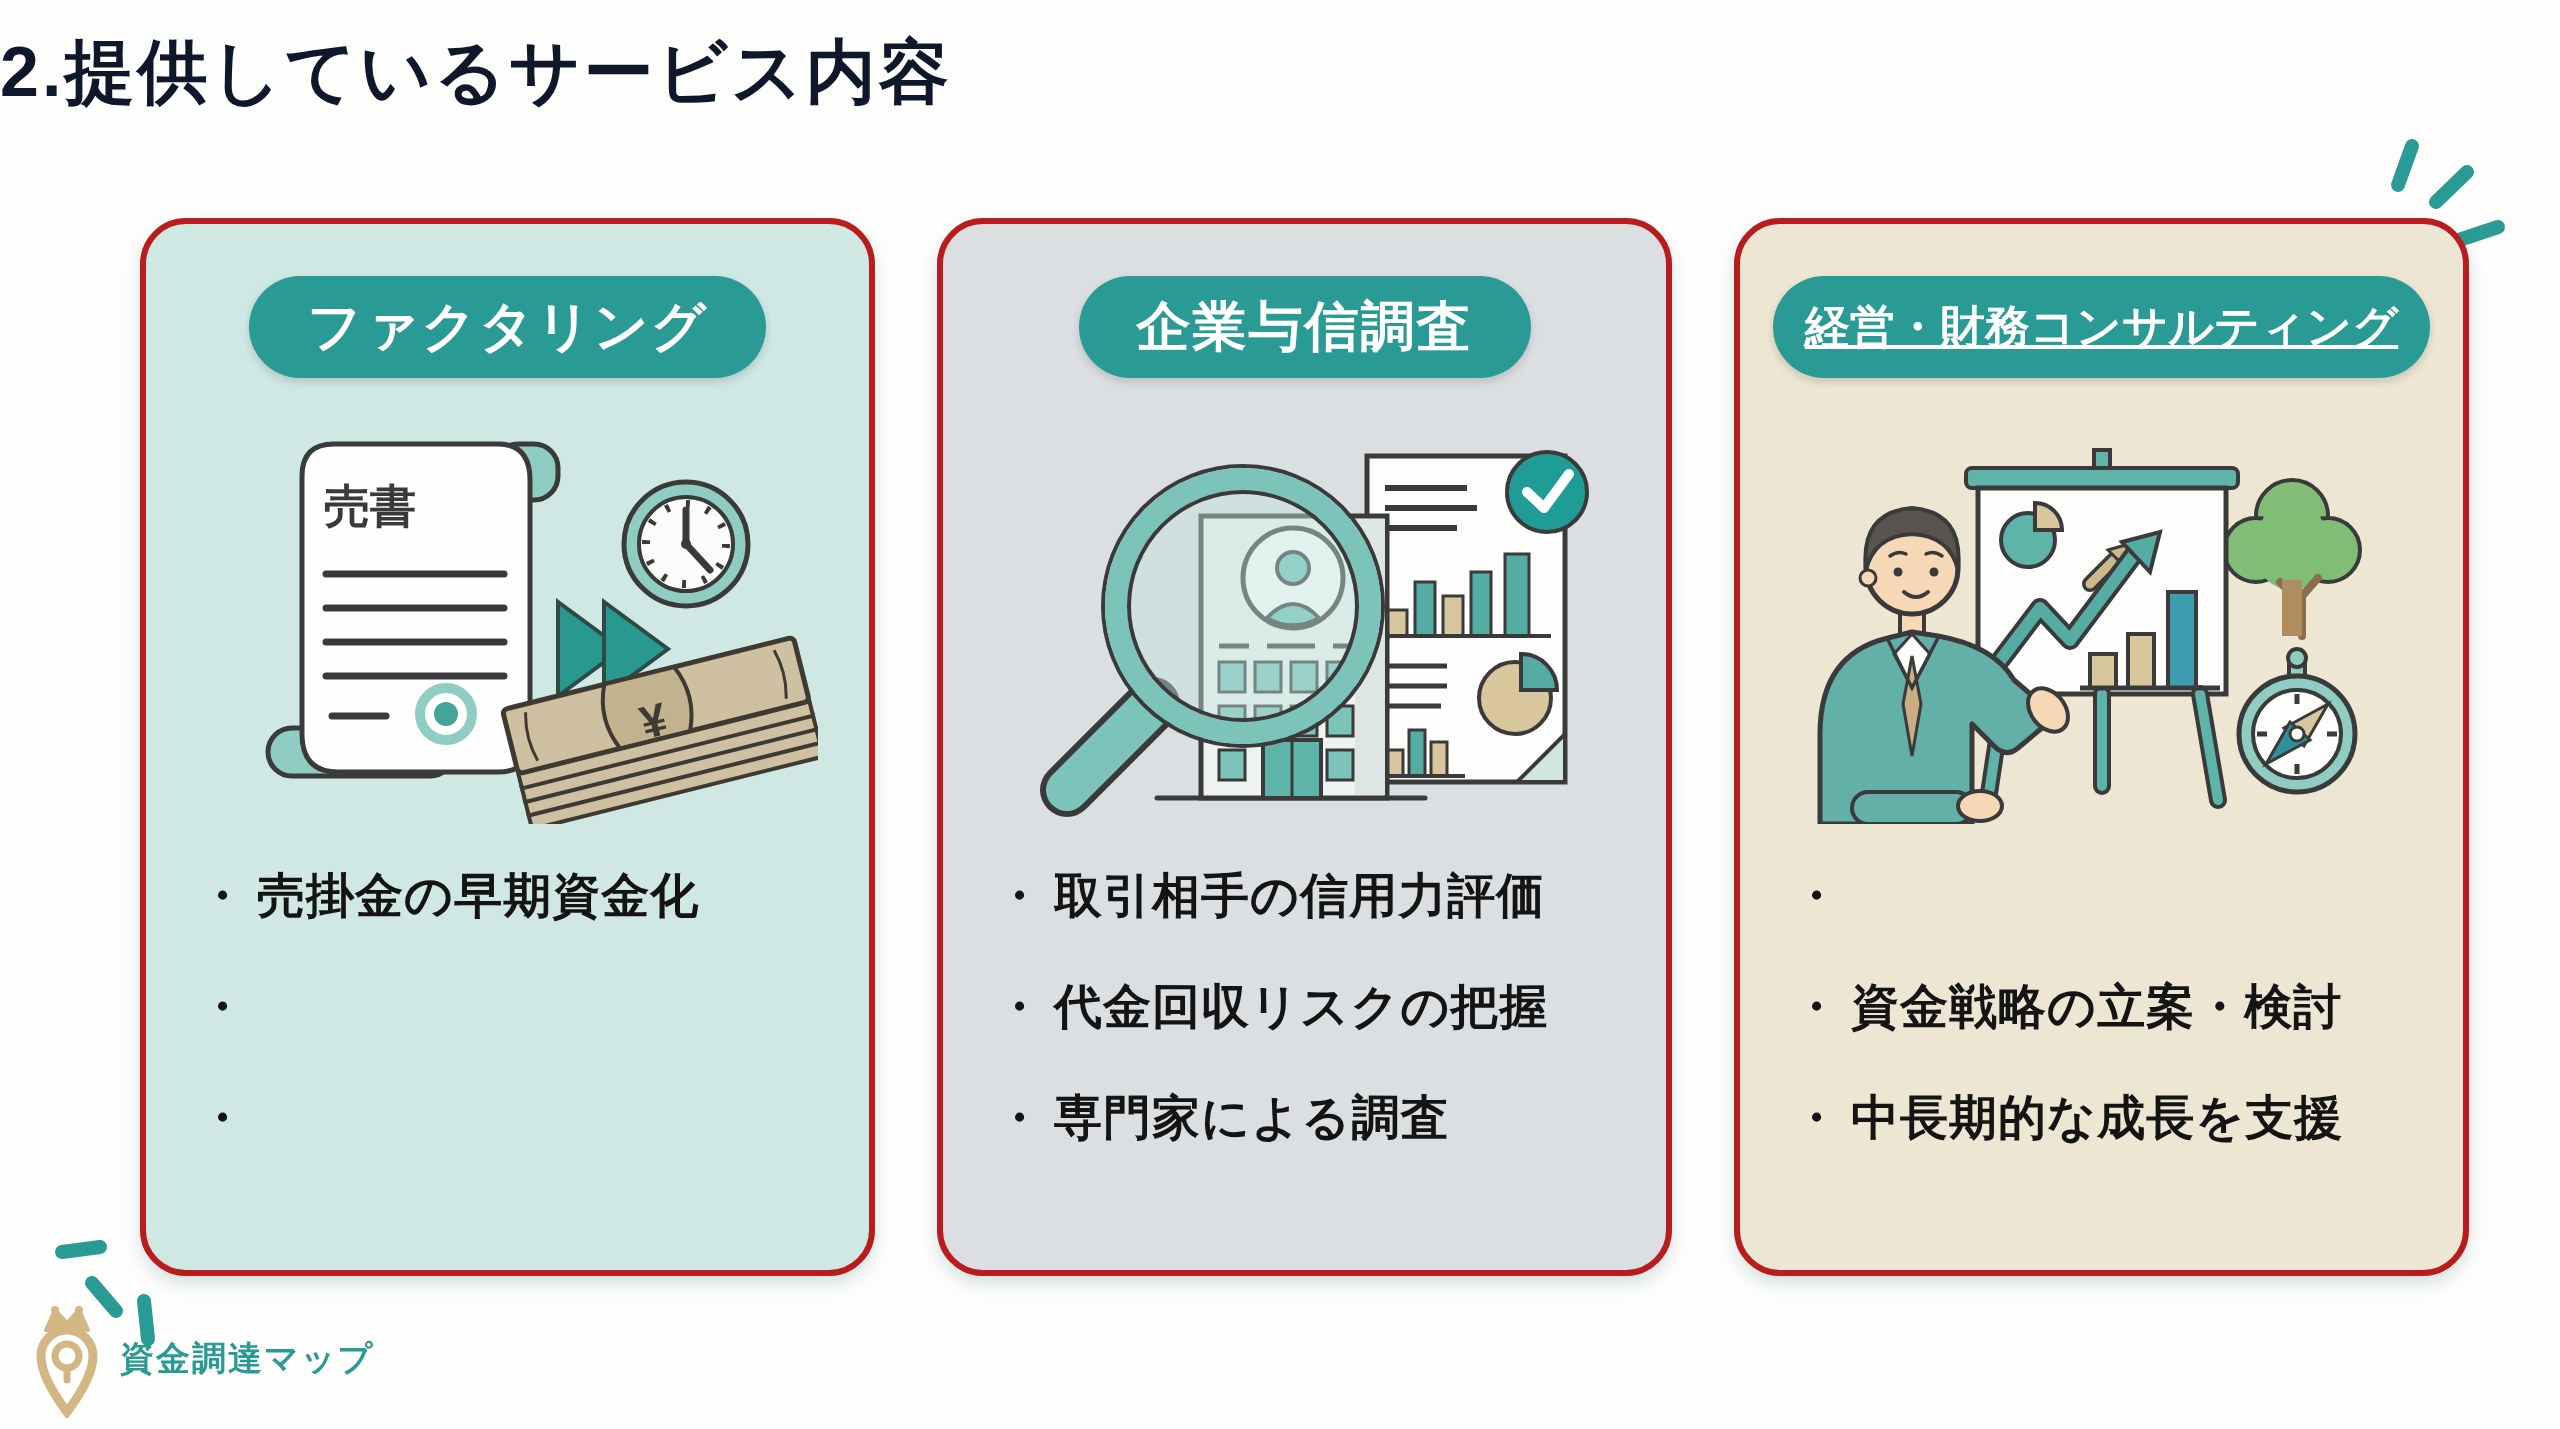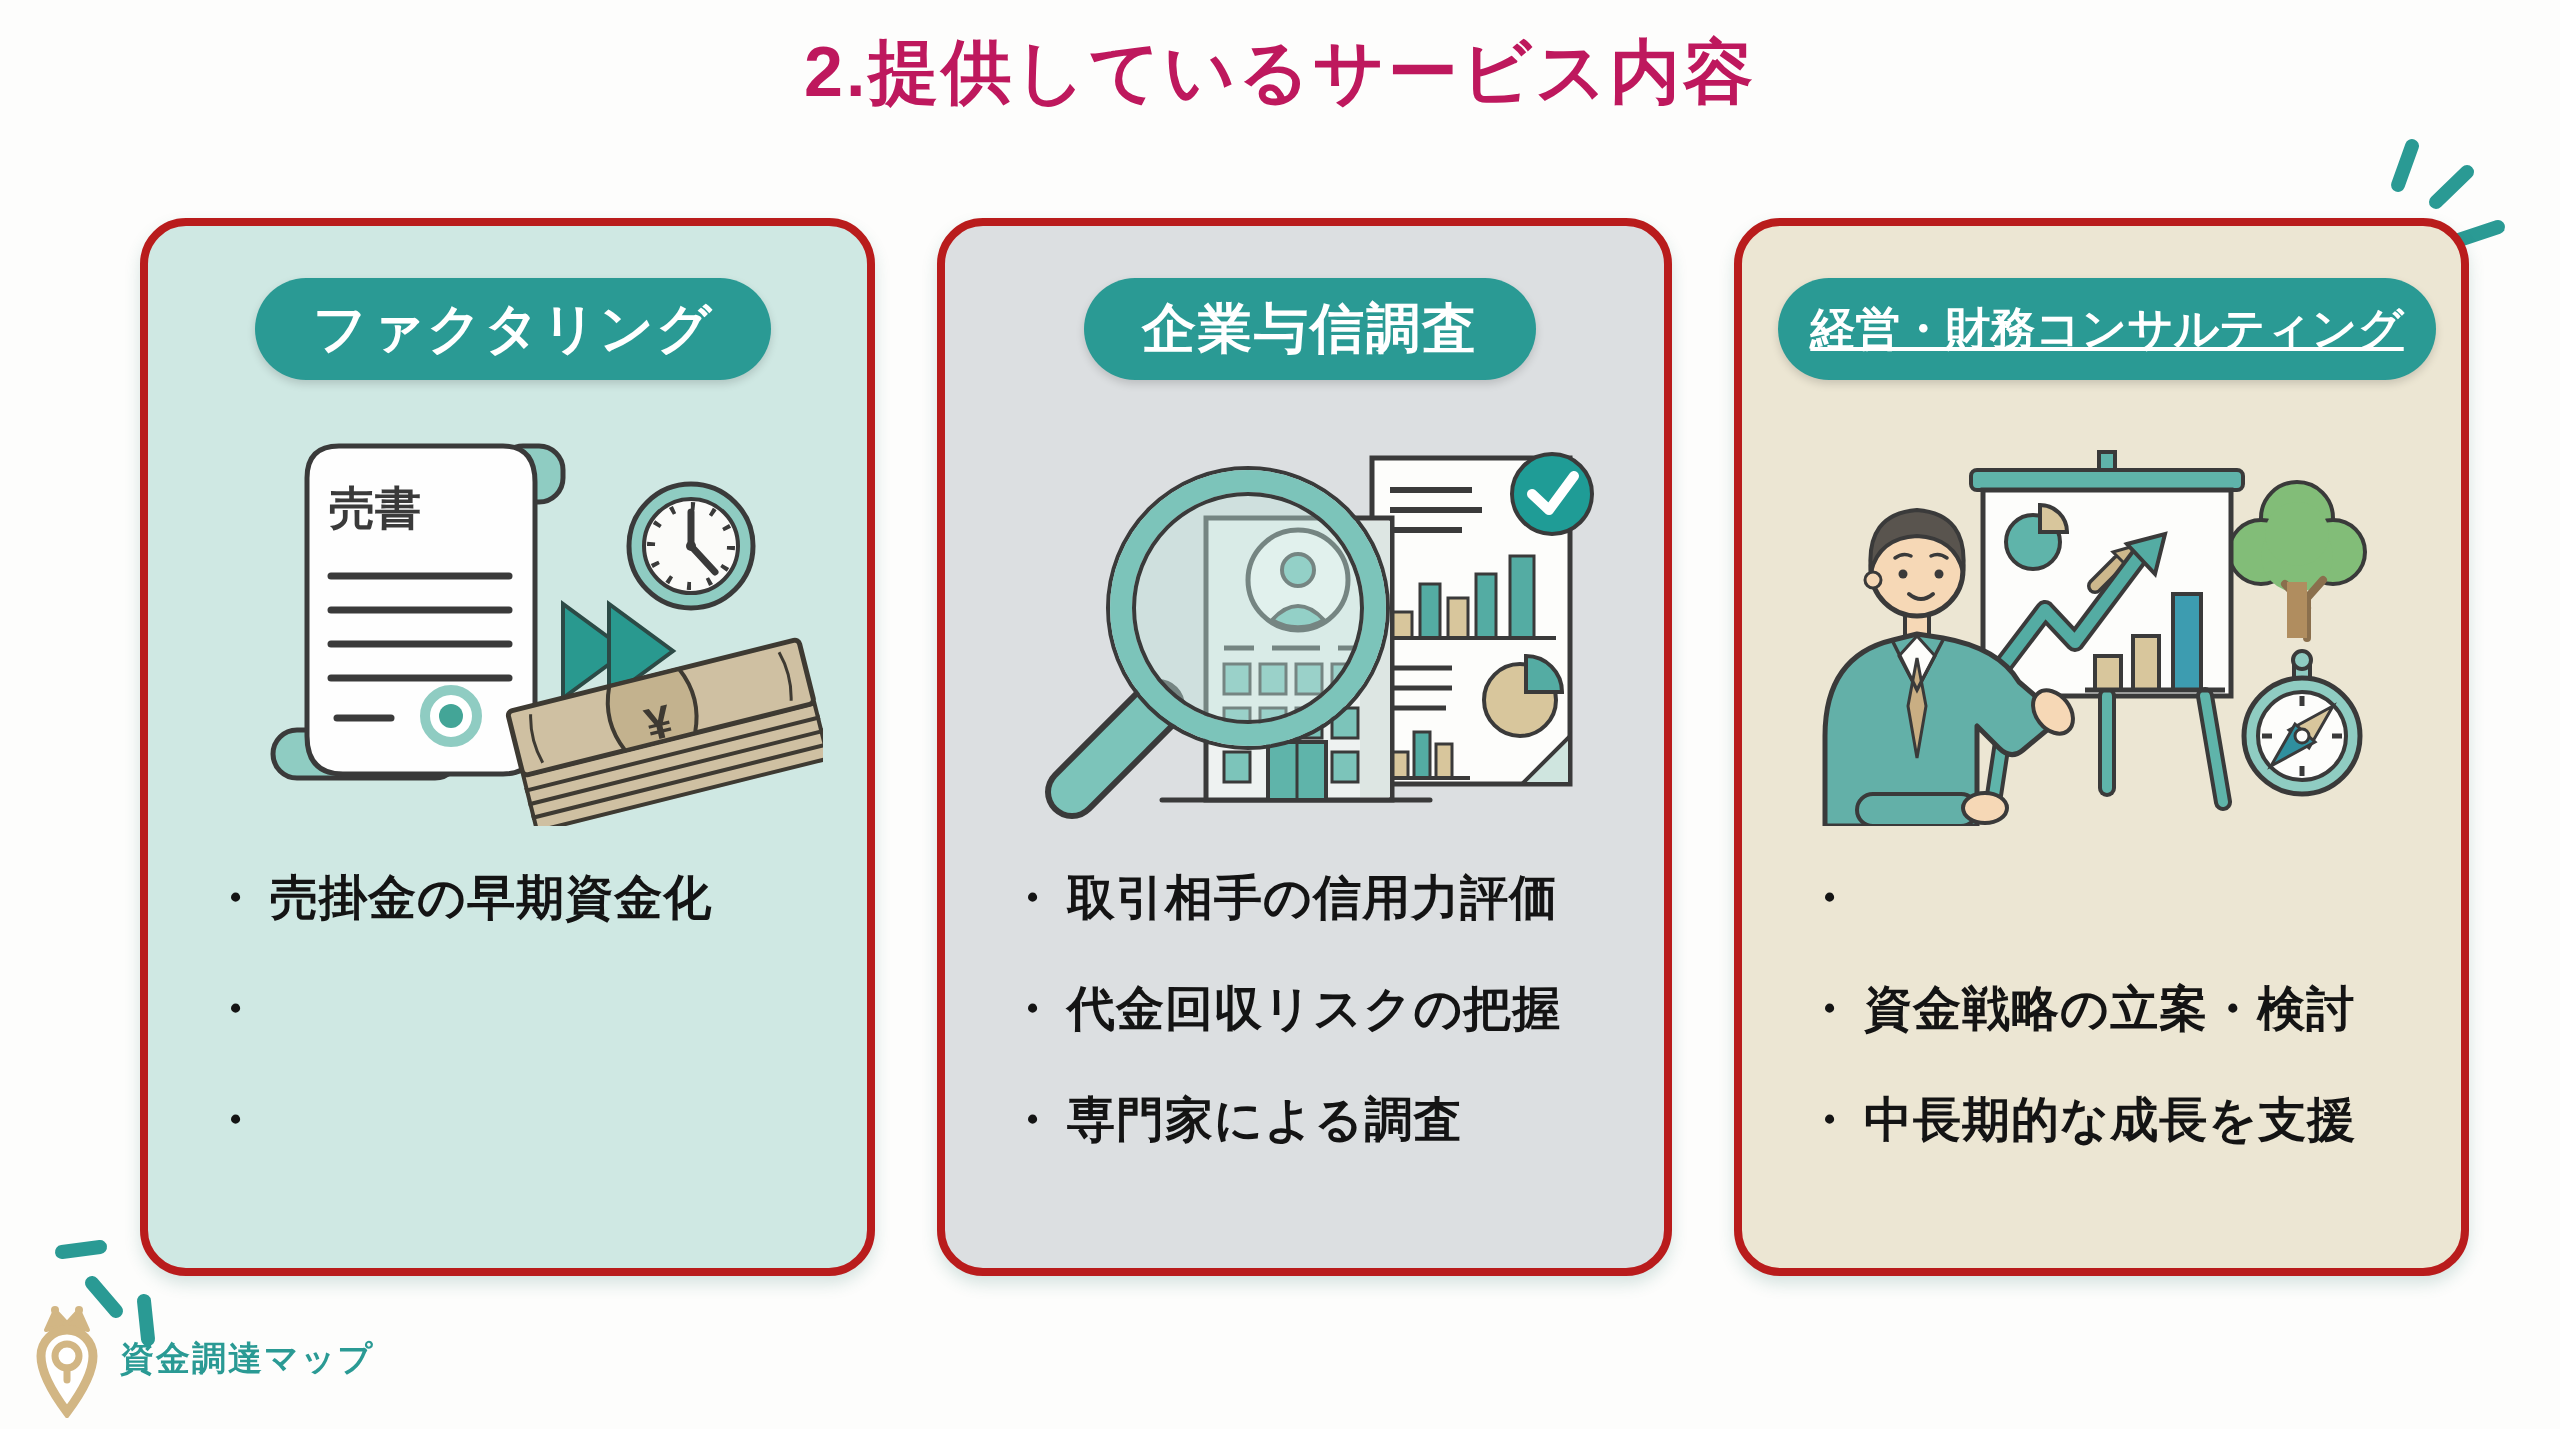--- a/index.html
+++ b/index.html
@@ -1,27 +1,27 @@
 <!DOCTYPE html>
 <html><head>
 <meta charset="utf-8">
 <style>
   html,body{margin:0;padding:0;background:#fdfdfc;}
   .stage{
     position:relative;width:2560px;height:1429px;background:#fdfdfc;overflow:hidden;
     font-family:"Liberation Sans","DejaVu Sans",sans-serif;
   }
   .title{
-    position:absolute;top:26px;left:0;width:100%;text-align:center;
-    font-size:70px;font-weight:900;color:#be185d;letter-spacing:3px;
+    position:absolute;top:26px;left:0;width:100%;
+    font-size:70px;font-weight:900;color:#0f172a;letter-spacing:3px;
   }
   .cards{position:absolute;top:218px;left:140px;display:flex;gap:62px;}
   .card{
-    width:735px;height:1058px;box-sizing:border-box;border:8px solid #b91c1c;
-    border-radius:46px;box-shadow:0 8px 16px rgba(40,110,100,.18);padding-left:11px;
+    width:735px;height:1058px;box-sizing:border-box;border:6px solid #b91c1c;
+    border-radius:46px;box-shadow:0 8px 16px rgba(40,110,100,.18);
   }
   .card.c1{background:#cfe8e3;}
   .card.c2{background:#dcdfe1;}
   .card.c3{background:#ece6d3;}
   .pill{
     margin:52px auto 0;width:fit-content;height:102px;padding:0 58px;
     display:flex;align-items:center;justify-content:center;
     background:#2a9a94;color:#ffffff;border-radius:51px;
     font-size:54px;font-weight:800;letter-spacing:2px;
     box-shadow:0 4px 8px rgba(0,0,0,.15);white-space:nowrap;

